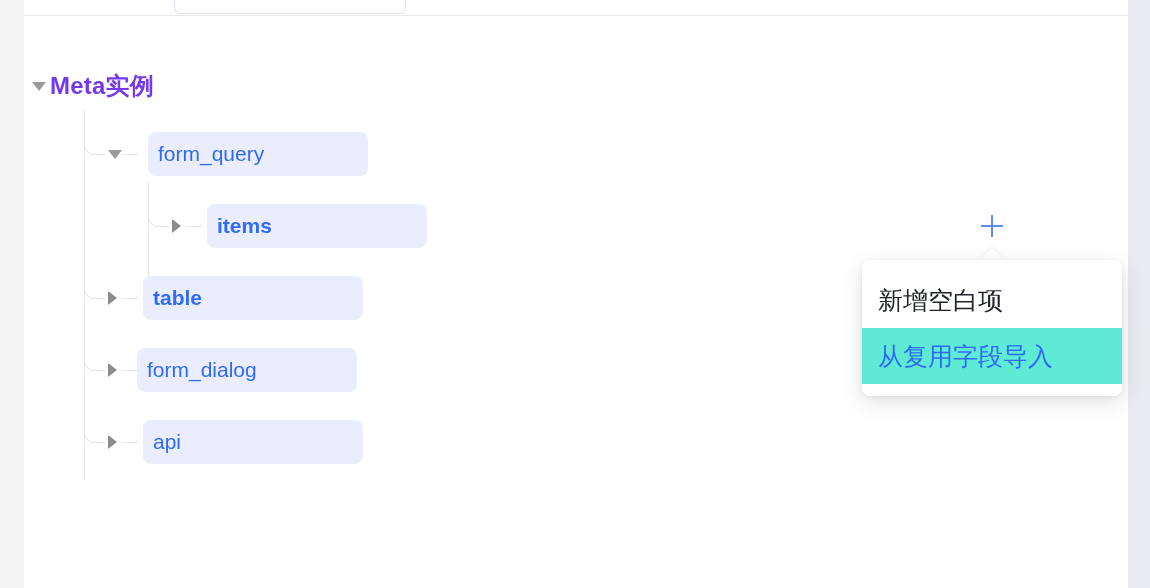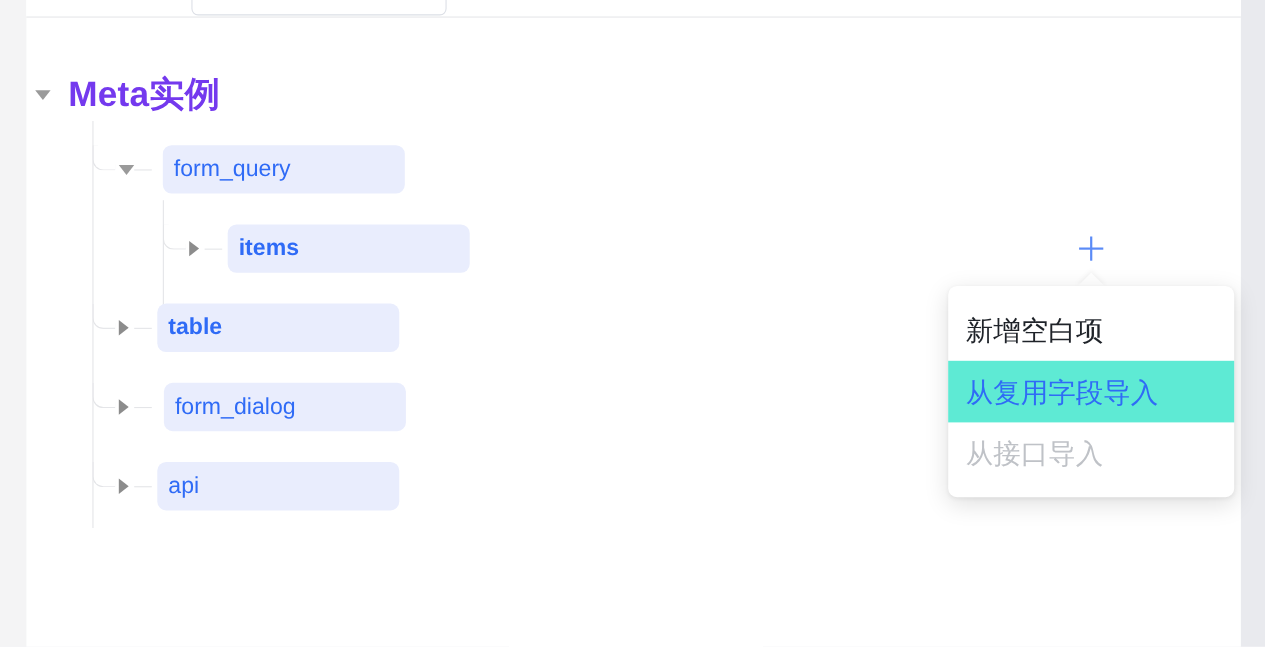--- a/index.html
+++ b/index.html
@@ -87,22 +87,22 @@
     border-left: 7px solid transparent;
     border-right: 7px solid transparent;
     border-top: 9px solid #9a9a9a;
   }
   .caret.right {
     border-top: 7px solid transparent;
     border-bottom: 7px solid transparent;
     border-left: 9px solid #8c8c8c;
   }
   .root-title {
-    margin-left: 16px;
-    font-size: 32px;
+    margin-left: 4px;
+    font-size: 24px;
     font-weight: bold;
     color: #7439ee;
     letter-spacing: 0.2px;
     white-space: nowrap;
   }
 
   
   .trunk {
     position: absolute;
     background: #e4e5e8;
@@ -258,21 +258,21 @@
         <span class="caret right"></span>
         <span class="pill" style="margin-left:26px;font-weight:bold;">
           <span class="pill-label">table</span>
         </span>
       </div>
 
       <div class="elbow" style="left:60px; top:332px; width:20px; height:22px;"></div>
       <div class="stub" style="left:98px; top:354px; width:16px;"></div>
       <div class="node" style="left:84px; top:332px;">
         <span class="caret right"></span>
-        <span class="pill" style="margin-left:32px;">
+        <span class="pill" style="margin-left:20px;">
           <span class="pill-label">form_dialog</span>
         </span>
       </div>
 
       <div class="elbow" style="left:60px; top:404px; width:20px; height:22px;"></div>
       <div class="stub" style="left:98px; top:426px; width:16px;"></div>
       <div class="node" style="left:84px; top:404px;">
         <span class="caret right"></span>
         <span class="pill" style="margin-left:26px;">
           <span class="pill-label">api</span>
@@ -286,19 +286,16 @@
     </div>
 
     <div class="popup-arrow"></div>
     <div class="popup">
       <div class="menu-item">
         <span>新增空白项</span>
       </div>
       <div class="menu-item active">
         <span>从复用字段导入</span>
       </div>
-      <div class="menu-item disabled">
-        <span>从接口导入</span>
-      </div>
     </div>
 
   </div>
 </div>
 
 </body></html>

